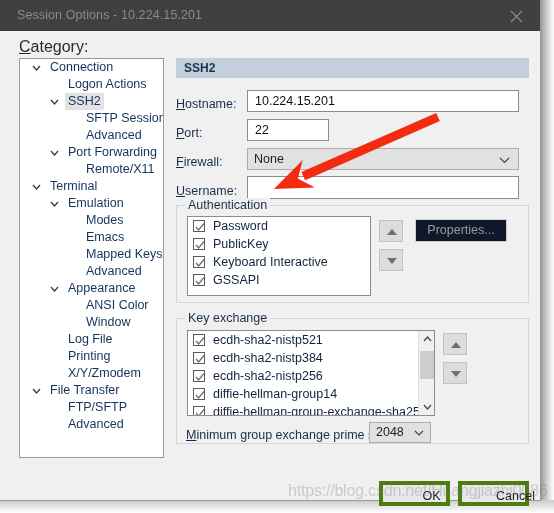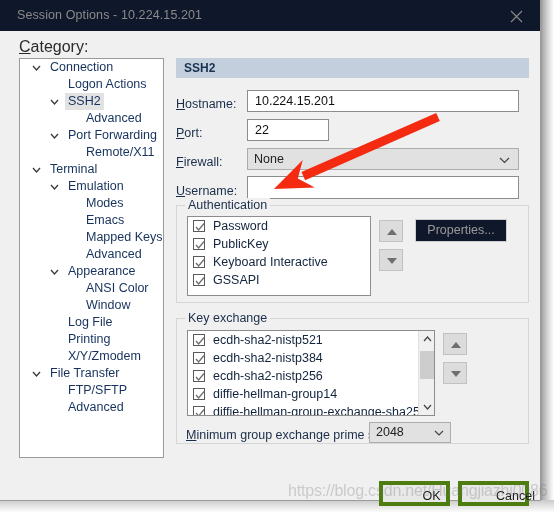--- a/index.html
+++ b/index.html
@@ -38,21 +38,21 @@
     width: 541px; height: 501px;
     background: #f0f0f0;
     border-right: 1px solid #9a9a9a;
     border-bottom: 1px solid #9a9a9a;
     box-sizing: border-box;
   }
 
   .titlebar {
     position: absolute;
     left: 0; top: 0; width: 540px; height: 31px;
-    background: #0f172a;
+    background: #404040;
     box-sizing: border-box;
   }
   .title-text {
     position: absolute;
     left: 17px; top: 8px;
     font-size: 12.5px;
     color: #8a8a8a;
     letter-spacing: .1px;
     white-space: nowrap;
   }
@@ -293,20 +293,21 @@
     <div class="category-label"><u>C</u>ategory:</div>
 
     <div class="tree" id="tree-host">
         <div class="tree-item lvl0"><svg class="chev" width="9" height="6" viewBox="0 0 9 6">
             <path d="M1 1 L4.5 5 L8 1" stroke="#3a3a3a" stroke-width="1.3" fill="none"></path>
           </svg><span class="lbl">Connection</span></div>
         <div class="tree-item lvl1"><span class="lbl">Logon Actions</span></div>
         <div class="tree-item lvl1 selected"><svg class="chev" width="9" height="6" viewBox="0 0 9 6">
             <path d="M1 1 L4.5 5 L8 1" stroke="#3a3a3a" stroke-width="1.3" fill="none"></path>
           </svg><span class="lbl">SSH2</span></div>
+        <div class="tree-item lvl2"><span class="lbl">SFTP Session</span></div>
         <div class="tree-item lvl2"><span class="lbl">Advanced</span></div>
         <div class="tree-item lvl1"><svg class="chev" width="9" height="6" viewBox="0 0 9 6">
             <path d="M1 1 L4.5 5 L8 1" stroke="#3a3a3a" stroke-width="1.3" fill="none"></path>
           </svg><span class="lbl">Port Forwarding</span></div>
         <div class="tree-item lvl2"><span class="lbl">Remote/X11</span></div>
         <div class="tree-item lvl0"><svg class="chev" width="9" height="6" viewBox="0 0 9 6">
             <path d="M1 1 L4.5 5 L8 1" stroke="#3a3a3a" stroke-width="1.3" fill="none"></path>
           </svg><span class="lbl">Terminal</span></div>
         <div class="tree-item lvl1"><svg class="chev" width="9" height="6" viewBox="0 0 9 6">
             <path d="M1 1 L4.5 5 L8 1" stroke="#3a3a3a" stroke-width="1.3" fill="none"></path>
@@ -445,21 +446,21 @@
         <path d="M6 1 L11 7 L1 7 Z" fill="#6f6f6f"></path>
       </svg>
     </div>
     <div class="arrow-btn" style="left:443px; top:362px;">
       <svg width="12" height="8" viewBox="0 0 12 8">
         <path d="M1 1 L11 1 L6 7 Z" fill="#6f6f6f"></path>
       </svg>
     </div>
 
     <div class="fld-label" style="left:186px; top:428px;"><u>M</u>inimum group exchange prime size:</div>
-    <div class="combo" style="left:369px; top:422px; width:82px; height:21px;">
+    <div class="combo" style="left:369px; top:422px; width:62px; height:21px;">
       <span class="cval" style="top:2px;">2048</span>
       <svg class="carrow" style="top:7px; right:6px;" width="10" height="7" viewBox="0 0 10 7">
         <path d="M1 1 L5 5 L9 1" stroke="#454545" stroke-width="1.2" fill="none"></path>
       </svg>
     </div>
 
     <div class="pbtn dlg" style="left:379px; top:481px; width:71px; height:25px;">
       <span>OK</span>
     </div>
     <div class="pbtn dlg" style="left:458px; top:481px; width:71px; height:25px;">

